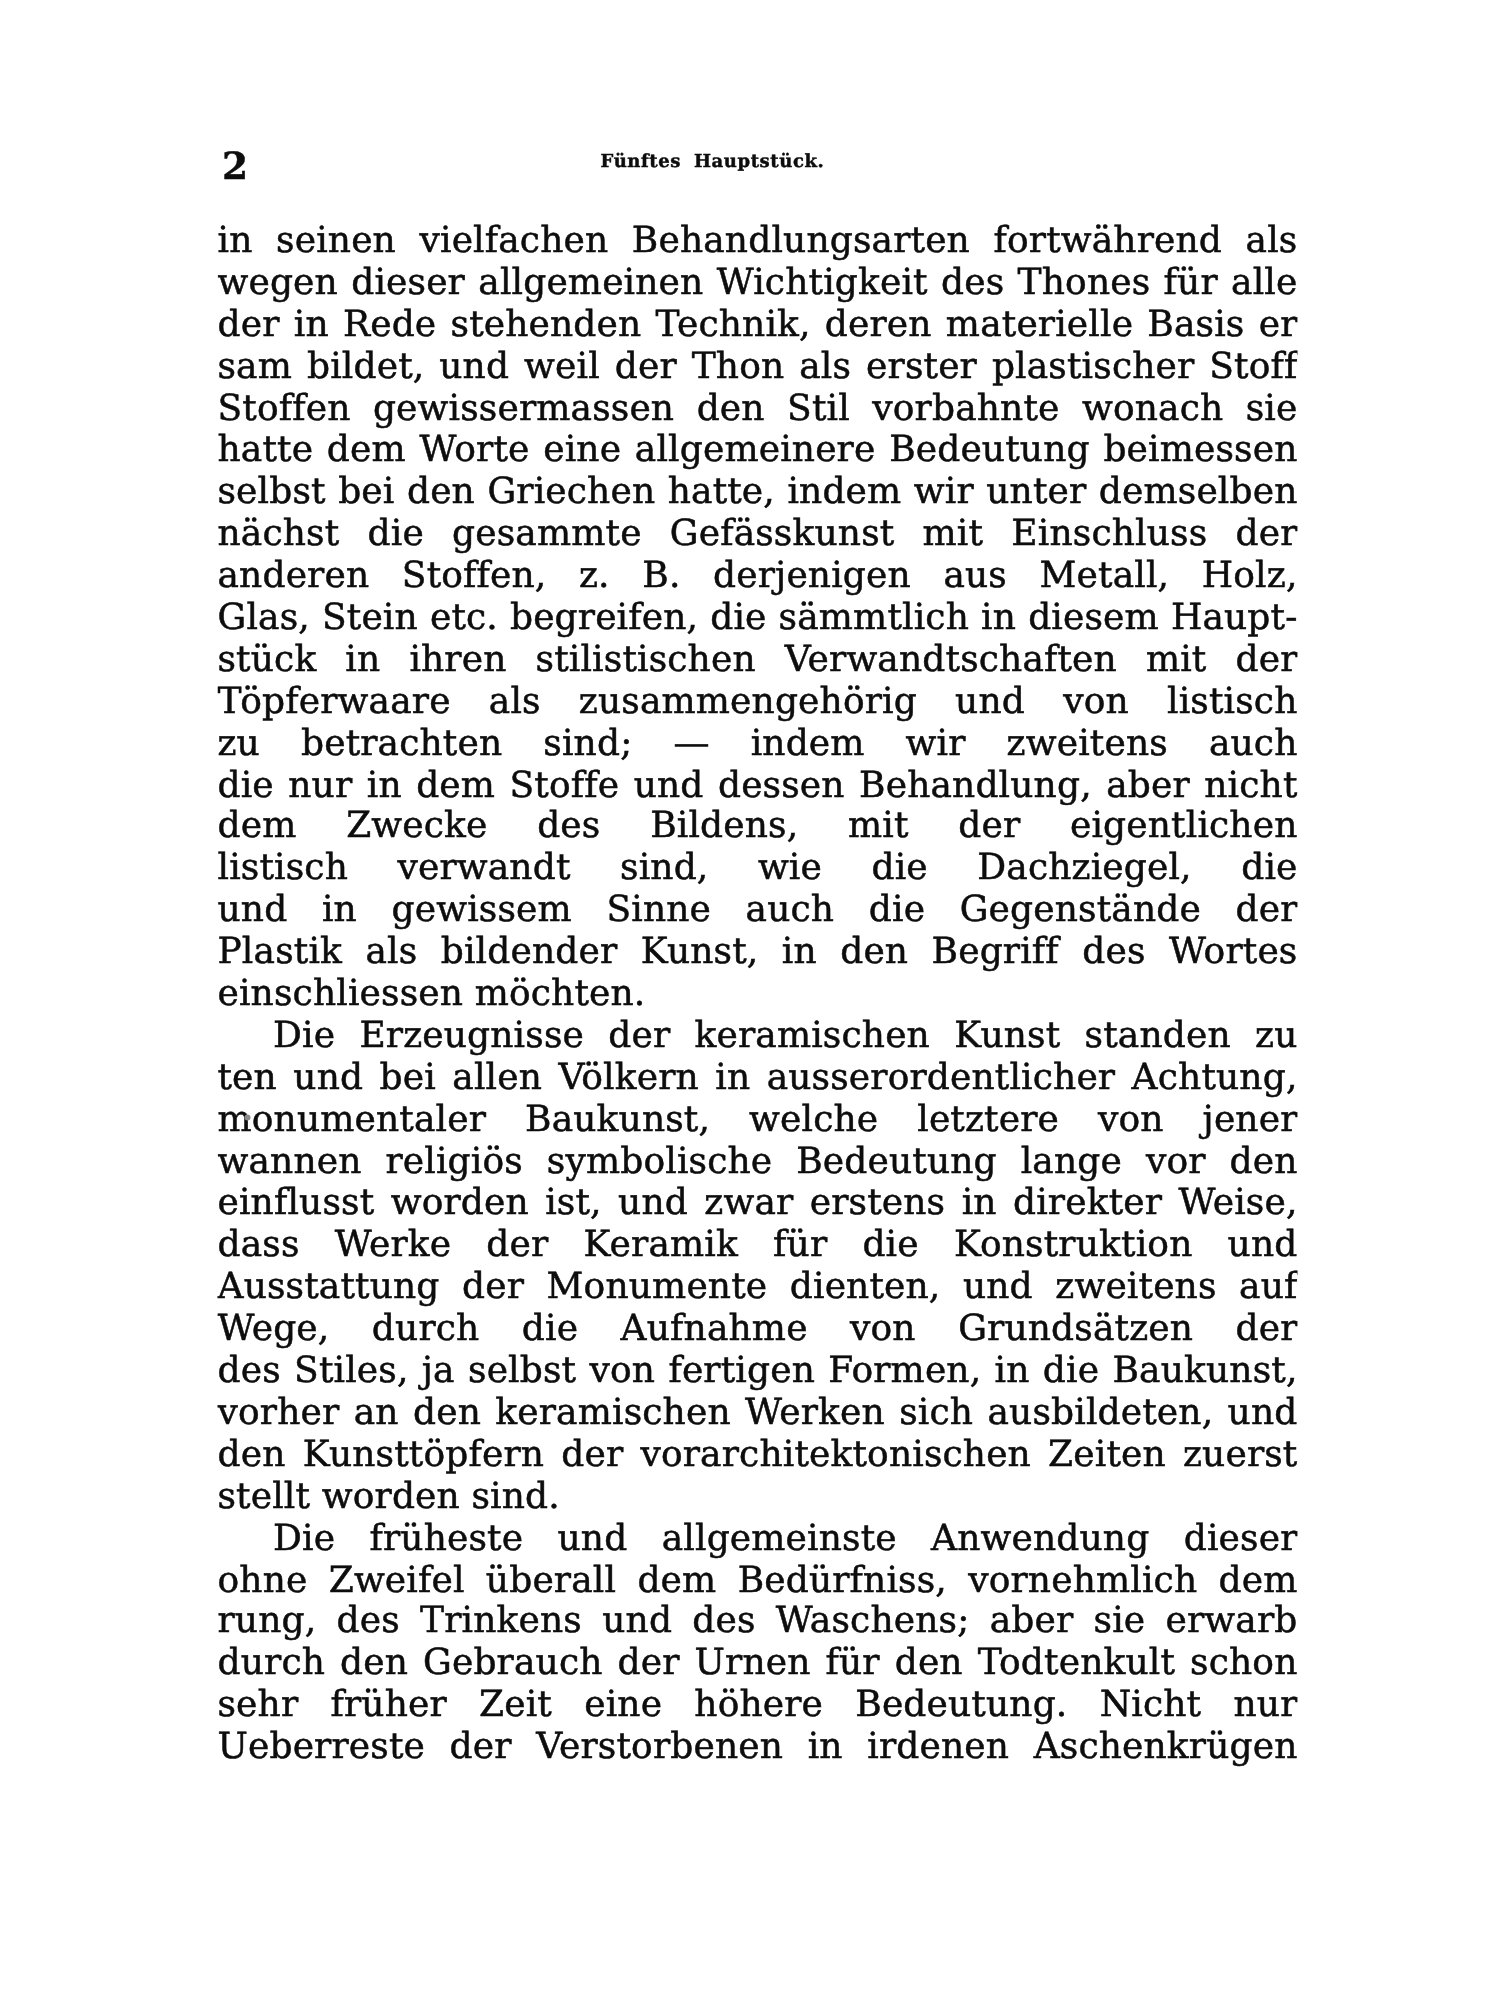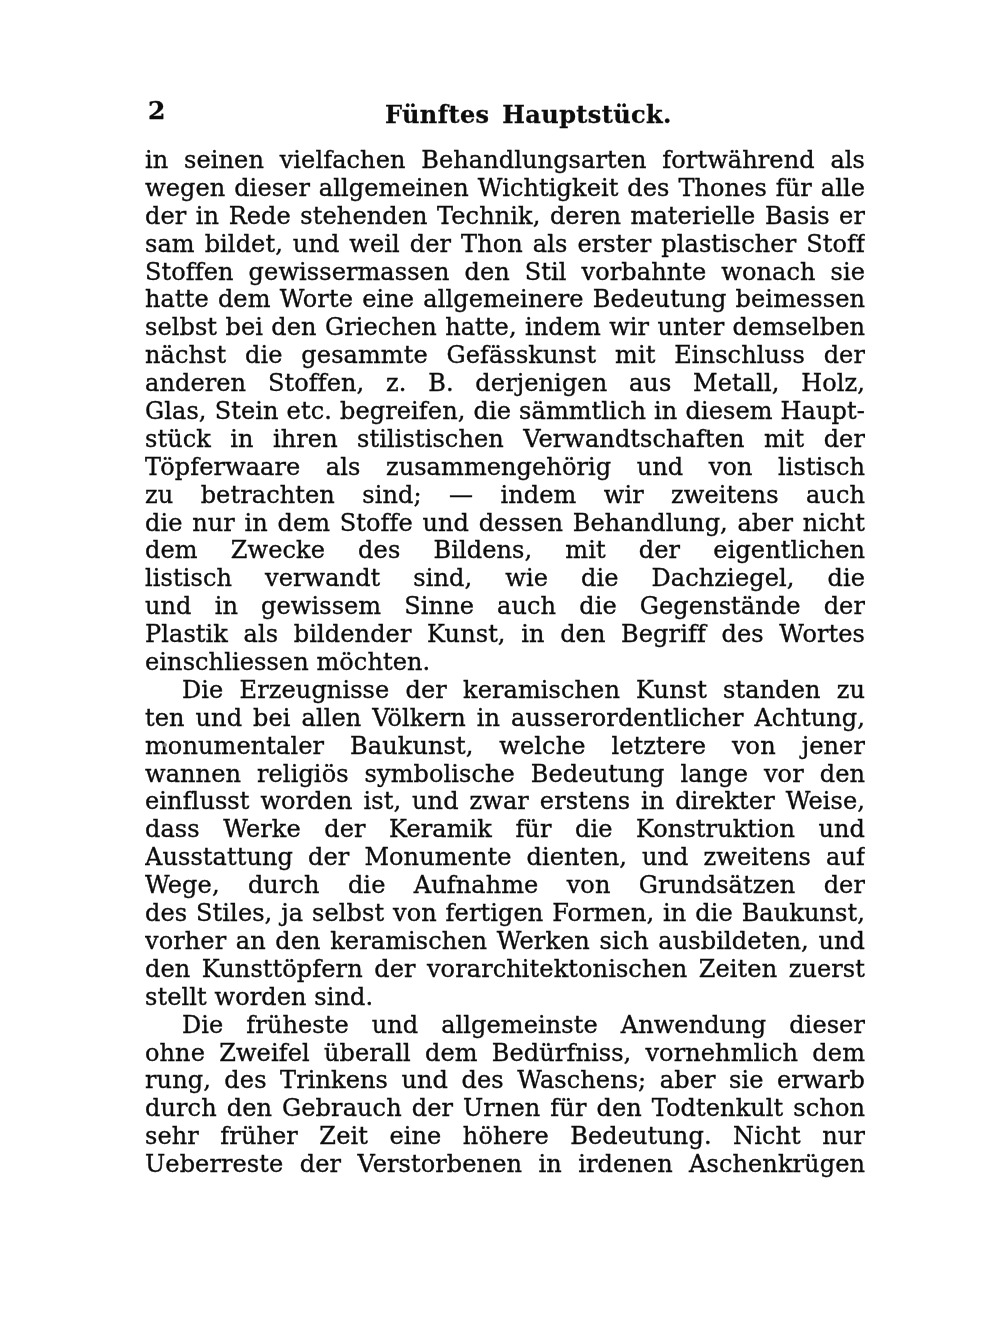--- a/index.html
+++ b/index.html
@@ -31,21 +31,21 @@
     font-weight: bold;
     color: #0d0d0d;
     -webkit-text-stroke: 0.3px #0d0d0d;
   }
   .header-title {
     position: absolute;
     left: 385px;
     top: 4px;
     width: 180px;
     text-align: center;
-    font-size: 24px;
+    font-size: 12px;
     font-weight: bold;
     letter-spacing: 0.4px;
     word-spacing: 4px;
     color: #0d0d0d;
     white-space: nowrap;
     -webkit-text-stroke: 0.3px #0d0d0d;
   }
   .text-block {
     position: absolute;
     left: 145px;

